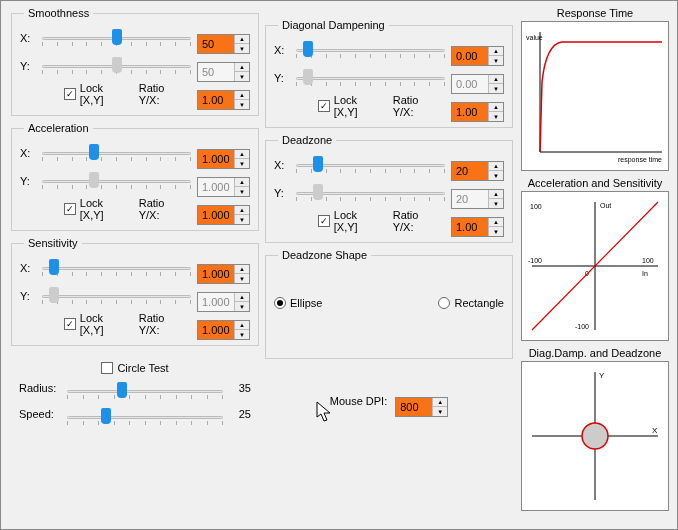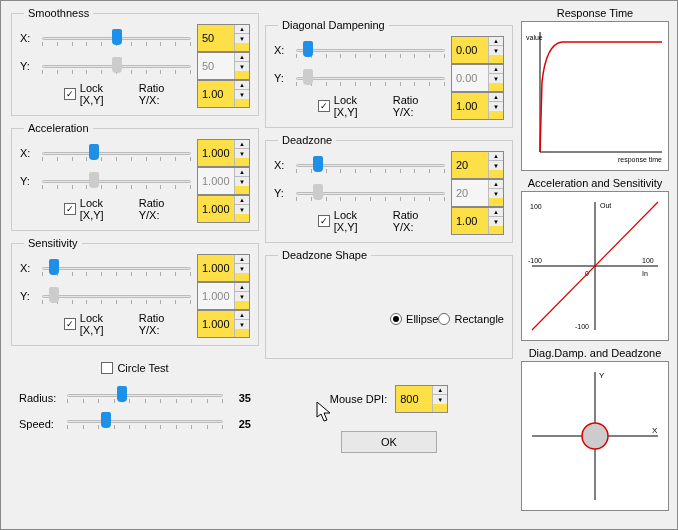--- a/index.html
+++ b/index.html
@@ -15,40 +15,40 @@
 fieldset.group { border: 1px solid #ccc; background: #f0f0f0; margin-bottom: 6px; padding: 8px 8px 10px 8px; position: relative; }
 fieldset.group > legend { font-size: 11px; padding: 0 4px; margin-left: 4px; }
 .row { display: flex; align-items: center; height: 22px; margin-bottom: 6px; }
 .row .lbl { width: 16px; }
 .slider-wrap { flex: 1; position: relative; height: 18px; margin: 0 6px; }
 .track { position: absolute; top: 8px; left: 0; right: 0; height: 3px; background: #e6e6e6; border: 1px solid #bbb; border-radius: 2px; }
 .ticks { position: absolute; top: 13px; left: 0; right: 0; height: 4px; display: flex; justify-content: space-between; }
 .ticks span { width: 1px; height: 4px; background: #aaa; }
 .thumb { position: absolute; top: 0; width: 10px; height: 16px; background: #1e90e8; border-radius: 2px 2px 4px 4px; transform: translateX(-50%); }
 .thumb.gray { background: #ccc; }
-.numbox { display: flex; border: 1px solid #888; height: 28px; background: #fde047; }
+.numbox { display: flex; border: 1px solid #888; height: 20px; background: #f97316; margin-top: 12px; }
 .numbox input { border: none; width: 36px; padding: 0 4px; font-size: 11px; outline: none; background: transparent; }
 .numbox input:disabled { color: #888; background: #f5f5f5; }
 .spin { display: flex; flex-direction: column; border-left: 1px solid #bbb; }
 .spin button { width: 14px; height: 9px; border: none; background: #eee; font-size: 6px; line-height: 6px; padding: 0; cursor: pointer; }
 .spin button:first-child { border-bottom: 1px solid #bbb; }
 .lockrow { display: flex; align-items: center; height: 22px; gap: 10px; padding-left: 44px; }
 .lockrow .chk { display: flex; align-items: center; gap: 4px; }
 .lockrow .chk .box { width: 12px; height: 12px; border: 1px solid #666; background: #fff; display: inline-flex; align-items: center; justify-content: center; font-size: 9px; line-height: 9px; }
 .lockrow .ratio-lbl { margin-left: auto; }
-.radio-row { display: flex; justify-content: flex-end; margin: 44px 0 18px 0; }
+.radio-row { display: flex; justify-content: space-between; margin: 28px 0 18px 0; }
 .radio { display: flex; align-items: center; gap: 4px; }
 .radio .dot { width: 12px; height: 12px; border: 1px solid #666; border-radius: 50%; background: #fff; display: inline-flex; align-items: center; justify-content: center; }
 .radio .dot.sel::after { content: ""; width: 6px; height: 6px; border-radius: 50%; background: #000; }
 .circle-test { margin-top: 16px; padding: 0 8px; }
 .ct-head { display: flex; align-items: center; gap: 4px; justify-content: center; margin-bottom: 8px; }
 .ct-head .box { width: 12px; height: 12px; border: 1px solid #666; background: #fff; }
-.ct-row { display: flex; align-items: flex-end; height: 22px; margin-bottom: 4px; }
+.ct-row { display: flex; align-items: flex-start; height: 22px; margin-bottom: 4px; }
 .ct-row .lbl { width: 42px; }
-.ct-row .val { width: 22px; text-align: right; font-weight: bold; }
+.ct-row .val { width: 22px; text-align: right; }
 .dpi-row { display: flex; align-items: center; justify-content: center; gap: 8px; margin-top: 26px; }
 .btn-row { display: flex; gap: 30px; justify-content: center; margin-top: 18px; }
 .btn { width: 96px; height: 22px; border: 1px solid #aaa; background: #e8e8e8; cursor: pointer; font-size: 11px; }
 .chart { border: 1px solid #888; background: #fff; height: 150px; margin-bottom: 6px; position: relative; overflow: hidden; }
 .chart-title { font-size: 11px; text-align: center; margin-bottom: 2px; }
 .cursor-sim { position: absolute; left: 315px; top: 400px; font-size: 18px; pointer-events: none; }
 </style>
 </head>
 <body>
 
@@ -489,21 +489,20 @@
         <span>Mouse DPI:</span>
         <div class="numbox">
             <input value="800" style="">
             <div class="spin">
               <button>▲</button>
               <button>▼</button>
             </div>
           </div>
       </div>
       <div class="btn-row">
-        <button class="btn">OK</button>
       </div>
     </div>
 
     <div class="col-right">
       <div class="chart-title">Response Time</div>
       <div class="chart">
         <svg width="146" height="148" viewBox="0 0 146 148">
           <line x1="18" y1="10" x2="18" y2="130" stroke="#000"></line>
           <line x1="18" y1="130" x2="140" y2="130" stroke="#000"></line>
           <text x="4" y="18" font-size="7">value</text>

